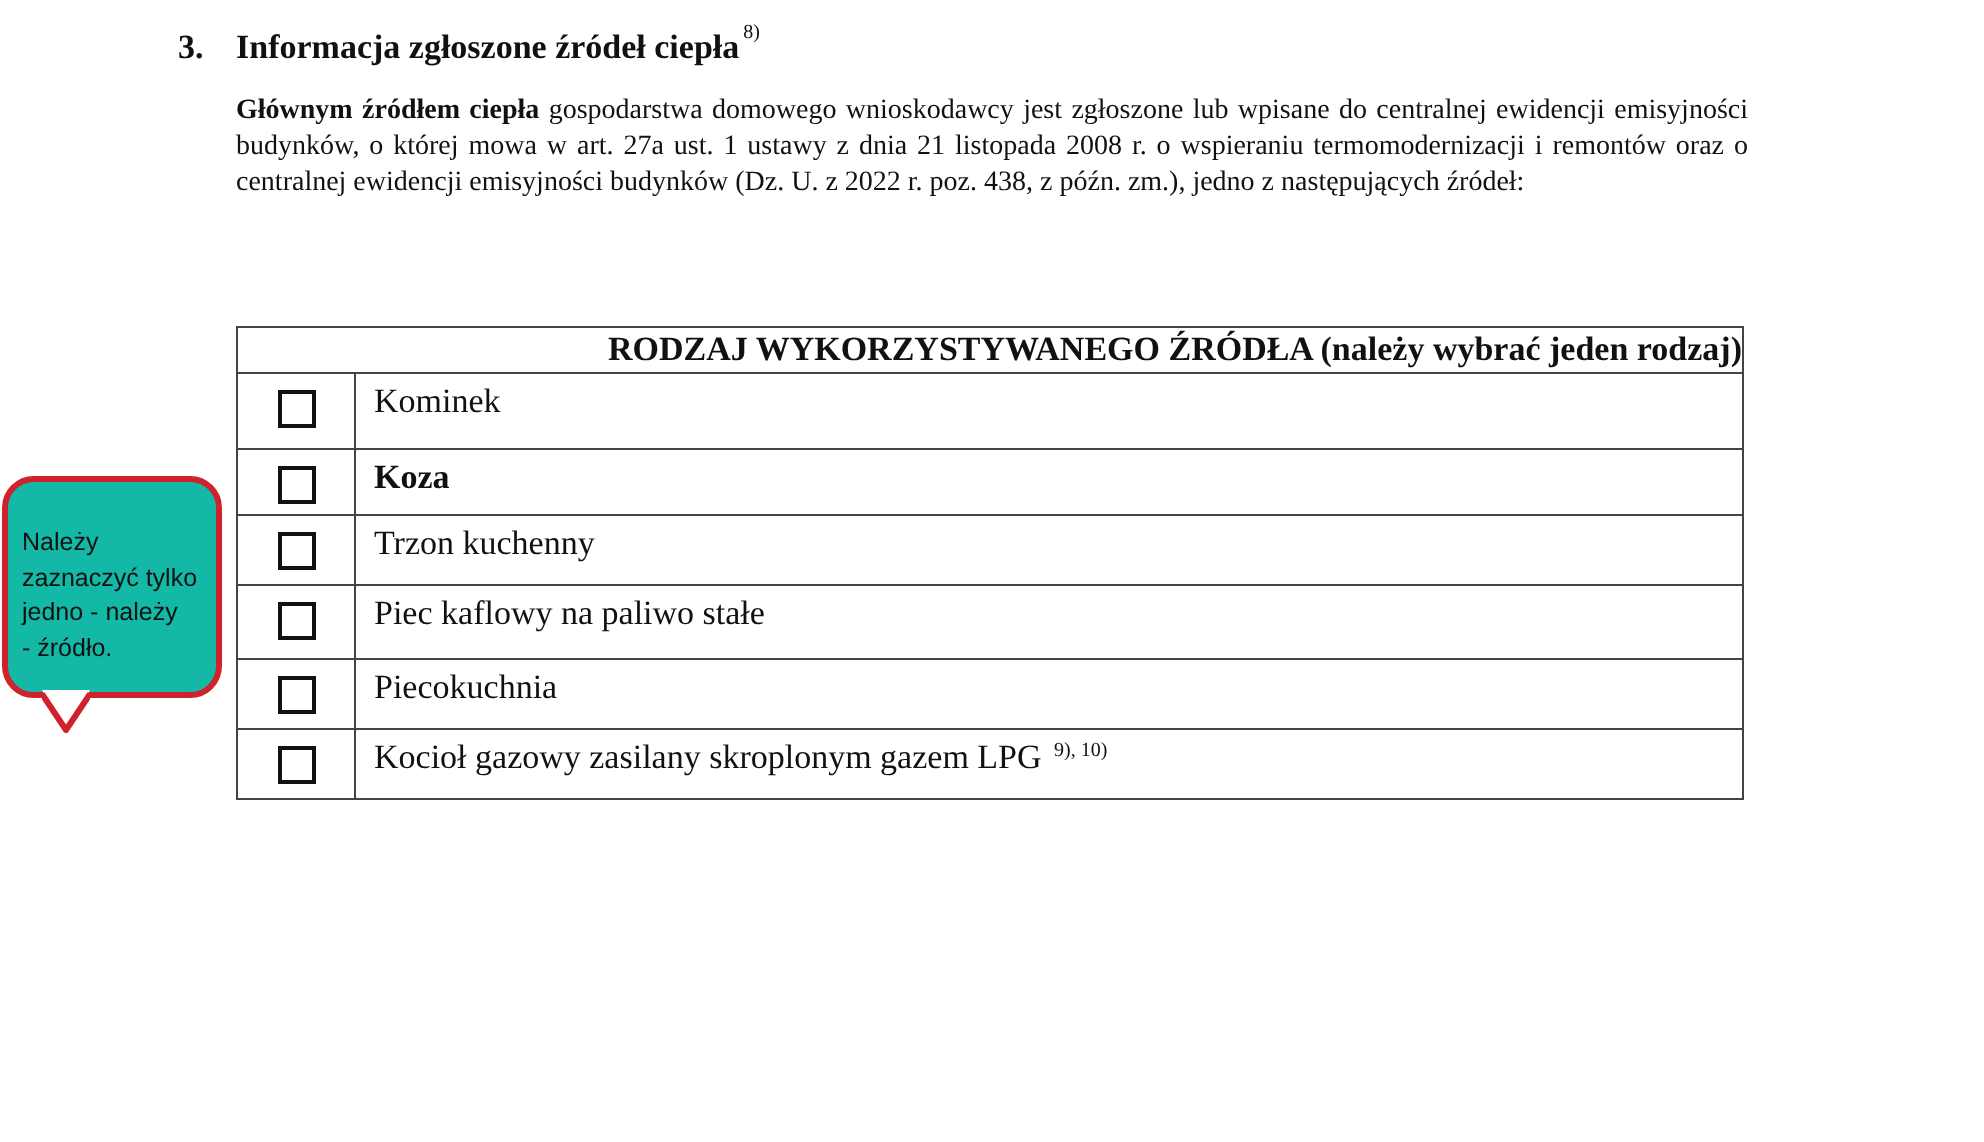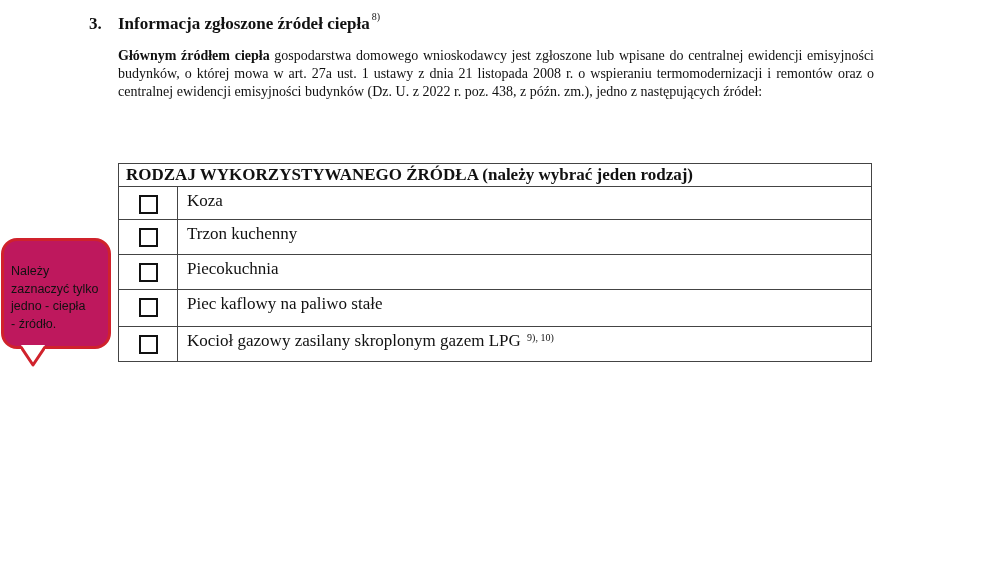--- a/index.html
+++ b/index.html
@@ -4,71 +4,75 @@
 <style>
   html,body{margin:0;padding:0;background:#fff;}
   body{width:992px;height:571px;position:relative;overflow:hidden;font-family:"Liberation Serif","DejaVu Serif",serif;color:#111;}
   .heading{position:absolute;left:89px;top:14px;font-size:17px;font-weight:bold;white-space:nowrap;}
   .heading .num{display:inline-block;width:29px;}
   sup{font-size:10px;font-weight:normal;vertical-align:top;position:relative;top:-3px;margin-left:2px;}
   .para{position:absolute;left:118px;top:47px;width:756px;font-size:14px;line-height:18px;text-align:justify;}
   .para b{font-weight:bold;}
   table.src{position:absolute;left:118px;top:163px;width:754px;border-collapse:collapse;font-size:17px;}
   table.src td,table.src th{border:1.4px solid #444;padding:0;vertical-align:top;}
-  table.src th{height:22px;text-align:left;font-weight:bold;padding-left:7px;line-height:22px;font-family:Liberation Serif, serif;}
+  table.src th{height:22px;text-align:right;font-weight:bold;padding-left:7px;line-height:22px;font-family:Liberation Serif, serif;}
   td.cb{width:58px;text-align:center;}
   td.lbl{padding-left:9px !important;line-height:22px;padding-top:3px !important;}
   .box{display:inline-block;width:15px;height:15px;border:2px solid #111;margin-top:8px;background:#fff;}
-  .callout{position:absolute;left:1px;top:238px;width:110px;height:111px;border:3px solid #d0222c;border-radius:16px;background:#be185d;box-sizing:border-box;}
+  .callout{position:absolute;left:1px;top:238px;width:110px;height:111px;border:3px solid #d0222c;border-radius:16px;background:#14b8a6;box-sizing:border-box;}
   .callout-text{position:absolute;left:7px;top:22px;font-family:"Liberation Sans","DejaVu Sans",sans-serif;font-size:12.5px;line-height:17.5px;color:#111;}
   .tail{position:absolute;left:21px;top:345px;width:24px;height:24px;}
 </style>
 </head>
 <body>
 
 <div class="heading">
   <span class="num">3.</span><span>Informacja zgłoszone źródeł ciepła</span><sup>8)</sup>
 </div>
 
 <div class="para"><b>Głównym źródłem ciepła</b><span> gospodarstwa domowego wnioskodawcy jest zgłoszone lub wpisane do centralnej ewidencji emisyjności budynków, o której mowa w art. 27a ust. 1 ustawy z dnia 21 listopada 2008 r. o wspieraniu termomodernizacji i remontów oraz o centralnej ewidencji emisyjności budynków (Dz. U. z 2022 r. poz. 438, z późn. zm.), jedno z następujących źródeł:</span></div>
 
 <table class="src">
   <thead>
     <tr>
       <th colspan="2">RODZAJ WYKORZYSTYWANEGO ŹRÓDŁA (należy wybrać jeden rodzaj)</th>
     </tr>
   </thead>
   <tbody id="rows">
-      <tr style="height: 31px;">
+      <tr style="height: 38px;">
+        <td class="cb"><span class="box"></span></td>
+        <td class="lbl"><span>Kominek</span></td>
+      </tr>
+      <tr style="height: 31px; font-weight: bold;">
         <td class="cb"><span class="box"></span></td>
         <td class="lbl"><span>Koza</span></td>
       </tr>
       <tr style="height: 35px;">
         <td class="cb"><span class="box"></span></td>
         <td class="lbl"><span>Trzon kuchenny</span></td>
       </tr>
+      <tr style="height: 37px;">
+        <td class="cb"><span class="box"></span></td>
+        <td class="lbl"><span>Piec kaflowy na paliwo stałe</span></td>
+      </tr>
       <tr style="height: 35px;">
         <td class="cb"><span class="box"></span></td>
         <td class="lbl"><span>Piecokuchnia</span></td>
-      </tr>
-      <tr style="height: 37px;">
-        <td class="cb"><span class="box"></span></td>
-        <td class="lbl"><span>Piec kaflowy na paliwo stałe</span></td>
       </tr>
       <tr style="height: 35px; margin-top: 15px;">
         <td class="cb"><span class="box"></span></td>
         <td class="lbl"><span>Kocioł gazowy zasilany skroplonym gazem LPG</span> <sup>9), 10)</sup></td>
       </tr>
     </tbody>
 </table>
 
 <div class="callout">
   <div class="callout-text">
     <div>Należy</div>
     <div>zaznaczyć tylko</div>
-    <div>jedno - ciepła</div>
+    <div>jedno - należy</div>
     <div>- źródło.</div>
   </div>
 </div>
 <svg class="tail" viewBox="0 0 24 24">
   <polygon points="0,0 24,0 12,20" fill="#fff"></polygon>
   <polyline points="0,2 12,20 24,2" fill="none" stroke="#d0222c" stroke-width="3" stroke-linejoin="round"></polyline>
 </svg>
 
 </body></html>

